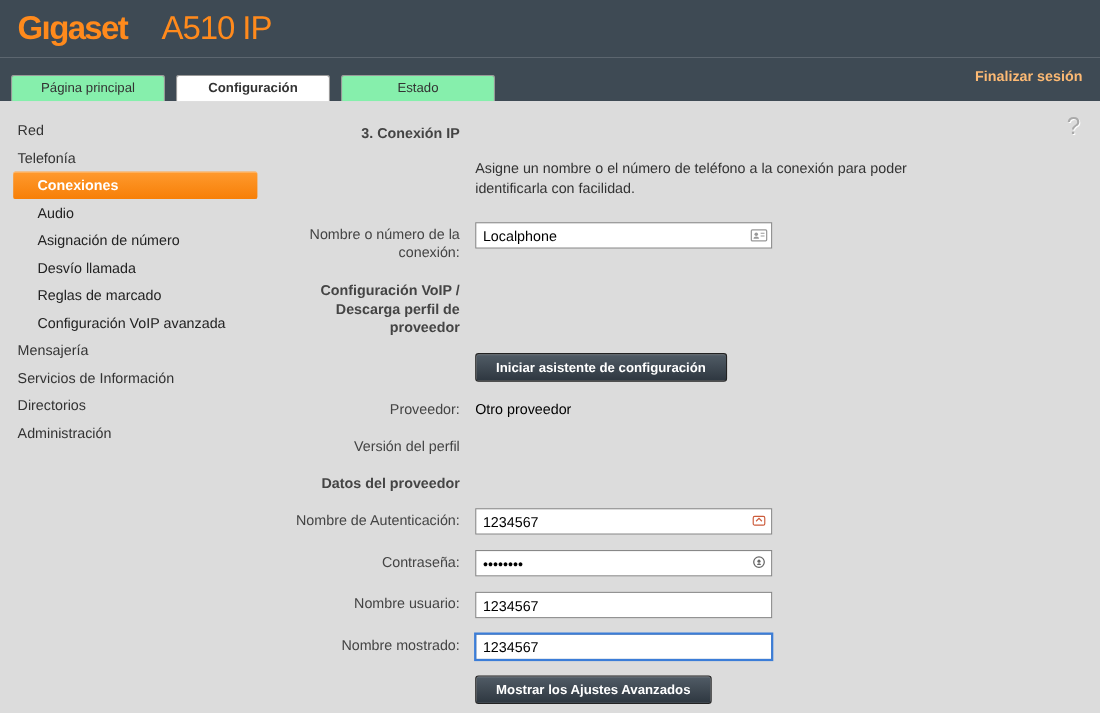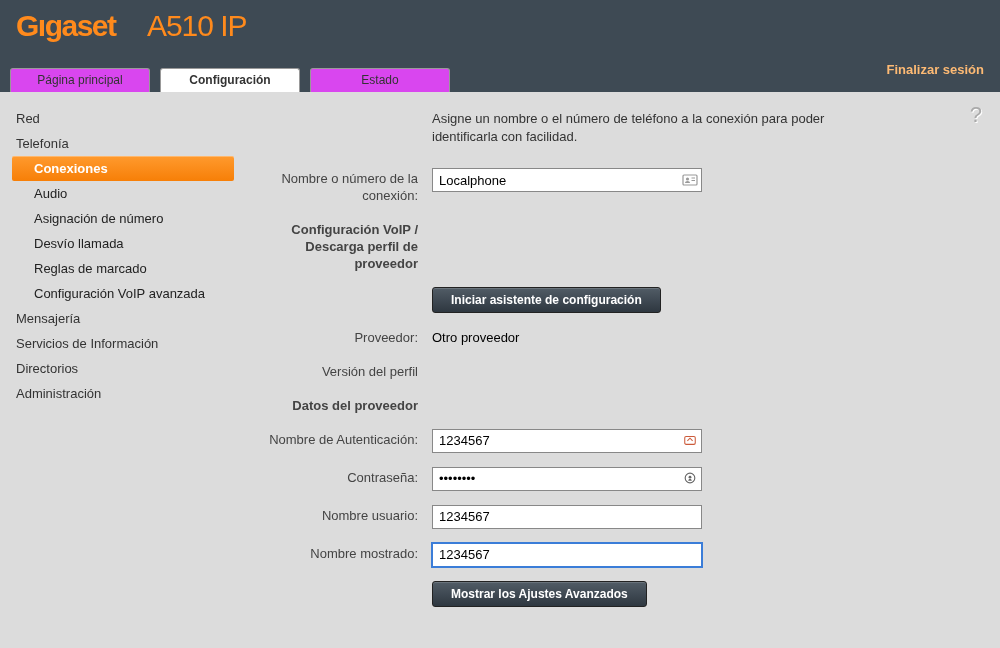--- a/index.html
+++ b/index.html
@@ -32,21 +32,21 @@
   }
   .tabbar {
     background: #3e4a54;
     height: 40px;
     display: flex;
     align-items: flex-end;
     padding-left: 10px;
     position: relative;
   }
   .tab {
-    background: #d946ef;
+    background: #86efac;
     border: 1px solid #999;
     border-bottom: none;
     border-radius: 3px 3px 0 0;
     height: 24px;
     line-height: 22px;
     padding: 0 10px;
     margin-right: 10px;
     min-width: 140px;
     text-align: center;
     font-size: 12px;
@@ -204,20 +204,24 @@
     <div class="nav-sub">Reglas de marcado</div>
     <div class="nav-sub">Configuración VoIP avanzada</div>
     <div class="nav-item">Mensajería</div>
     <div class="nav-item">Servicios de Información</div>
     <div class="nav-item">Directorios</div>
     <div class="nav-item">Administración</div>
   </div>
 
   <div class="main" style="flex-direction:column;">
 
+    <div class="row">
+      <div class="lbl bold">3. Conexión IP</div>
+      <div class="val"></div>
+    </div>
 
     <div class="row">
       <div class="lbl"></div>
       <div class="val">
         <div class="intro-text">Asigne un nombre o el número de teléfono a la conexión para poder identificarla con facilidad.</div>
       </div>
     </div>
 
     <div class="row" style="margin-top:-8px;">
       <div class="lbl">Nombre o número de la conexión:</div>

